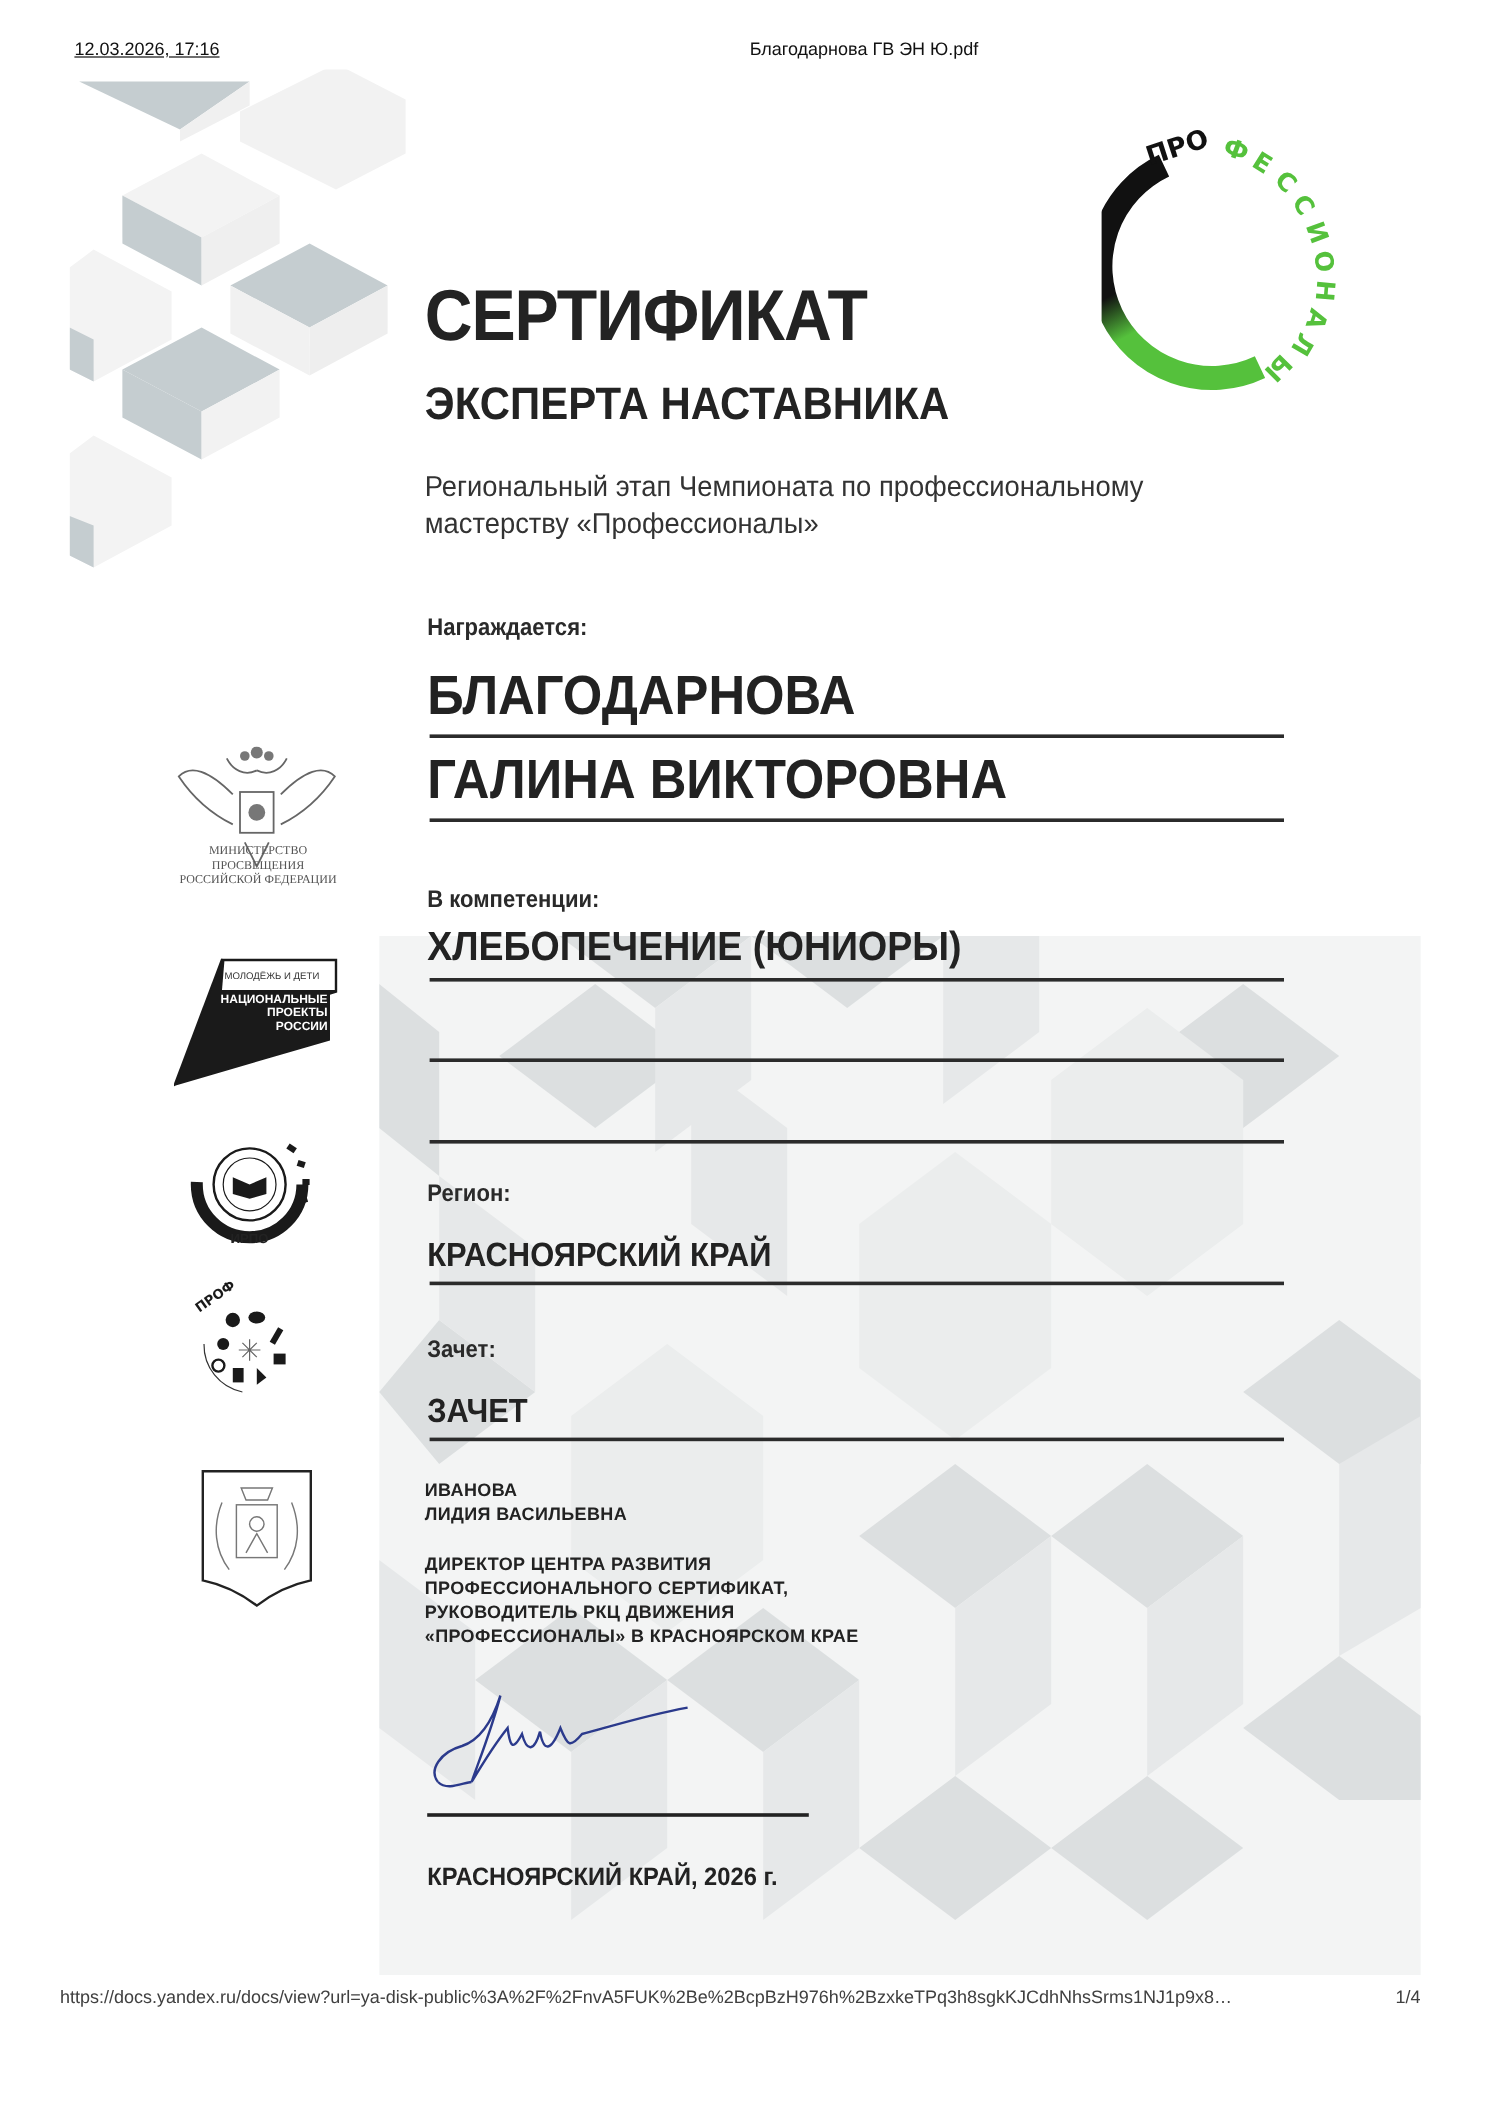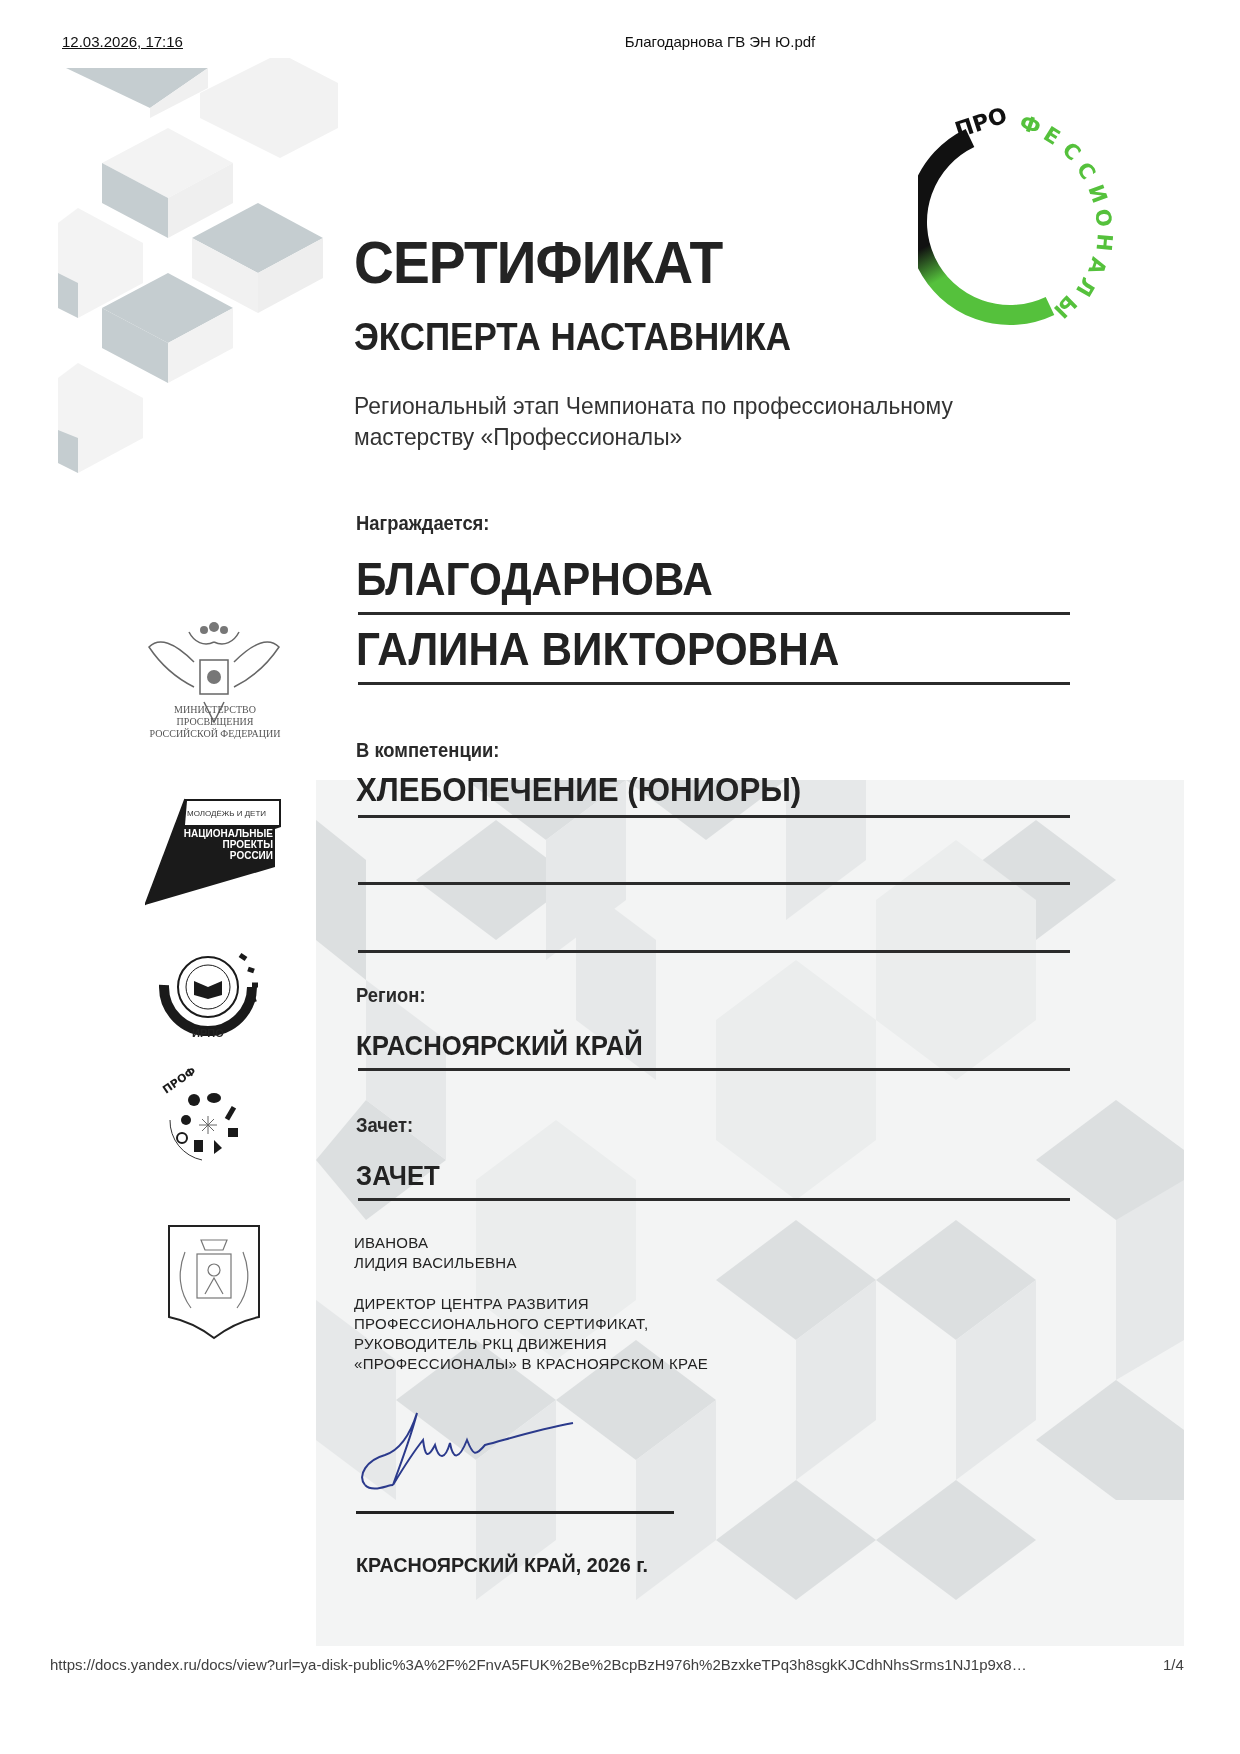--- a/index.html
+++ b/index.html
@@ -13,21 +13,21 @@
   .t-sub{position:absolute;left:354px;top:316px;font-size:38px;font-weight:bold;color:#232323;transform:scaleX(0.92);transform-origin:left;}
   .t-desc{position:absolute;left:354px;top:390px;width:720px;font-size:24px;line-height:31px;color:#333;transform:scaleX(0.95);transform-origin:left;}
   .lbl{position:absolute;left:356px;font-size:20px;font-weight:bold;color:#2a2a2a;transform:scaleX(0.92);transform-origin:left;}
   .val{position:absolute;left:356px;font-weight:bold;color:#222;transform:scaleX(0.92);transform-origin:left;white-space:nowrap;}
   .big{font-size:46px;}
   .mid{font-size:34px;}
   .sm{font-size:28px;}
   .rule{position:absolute;left:358px;width:712px;height:3px;background:#2b2b2b;}
   .side{position:absolute;left:134px;width:160px;}
   .mini{position:absolute;left:135px;width:160px;text-align:center;font-family:"Liberation Serif",serif;font-size:10px;color:#555;line-height:12px;}
-  .sig-block{position:absolute;left:354px;font-size:15px;font-weight:normal;line-height:20px;color:#222;letter-spacing:0.3px;}
+  .sig-block{position:absolute;left:354px;font-size:15px;font-weight:bold;line-height:20px;color:#222;letter-spacing:0.3px;}
   .sig-line{position:absolute;left:356px;top:1511px;width:318px;height:3px;background:#222;}
   .place{position:absolute;left:356px;top:1553px;font-size:21px;font-weight:bold;color:#222;transform:scaleX(0.94);transform-origin:left;}
 </style>
 </head>
 <body>
 
 <div class="hdr" style="left:62px;text-decoration:underline;">12.03.2026, 17:16</div>
 <div class="hdr" style="left:0;width:1440px;text-align:center;">Благодарнова ГВ ЭН Ю.pdf</div>
 
 <svg class="bg-top" viewBox="0 0 290 420">

